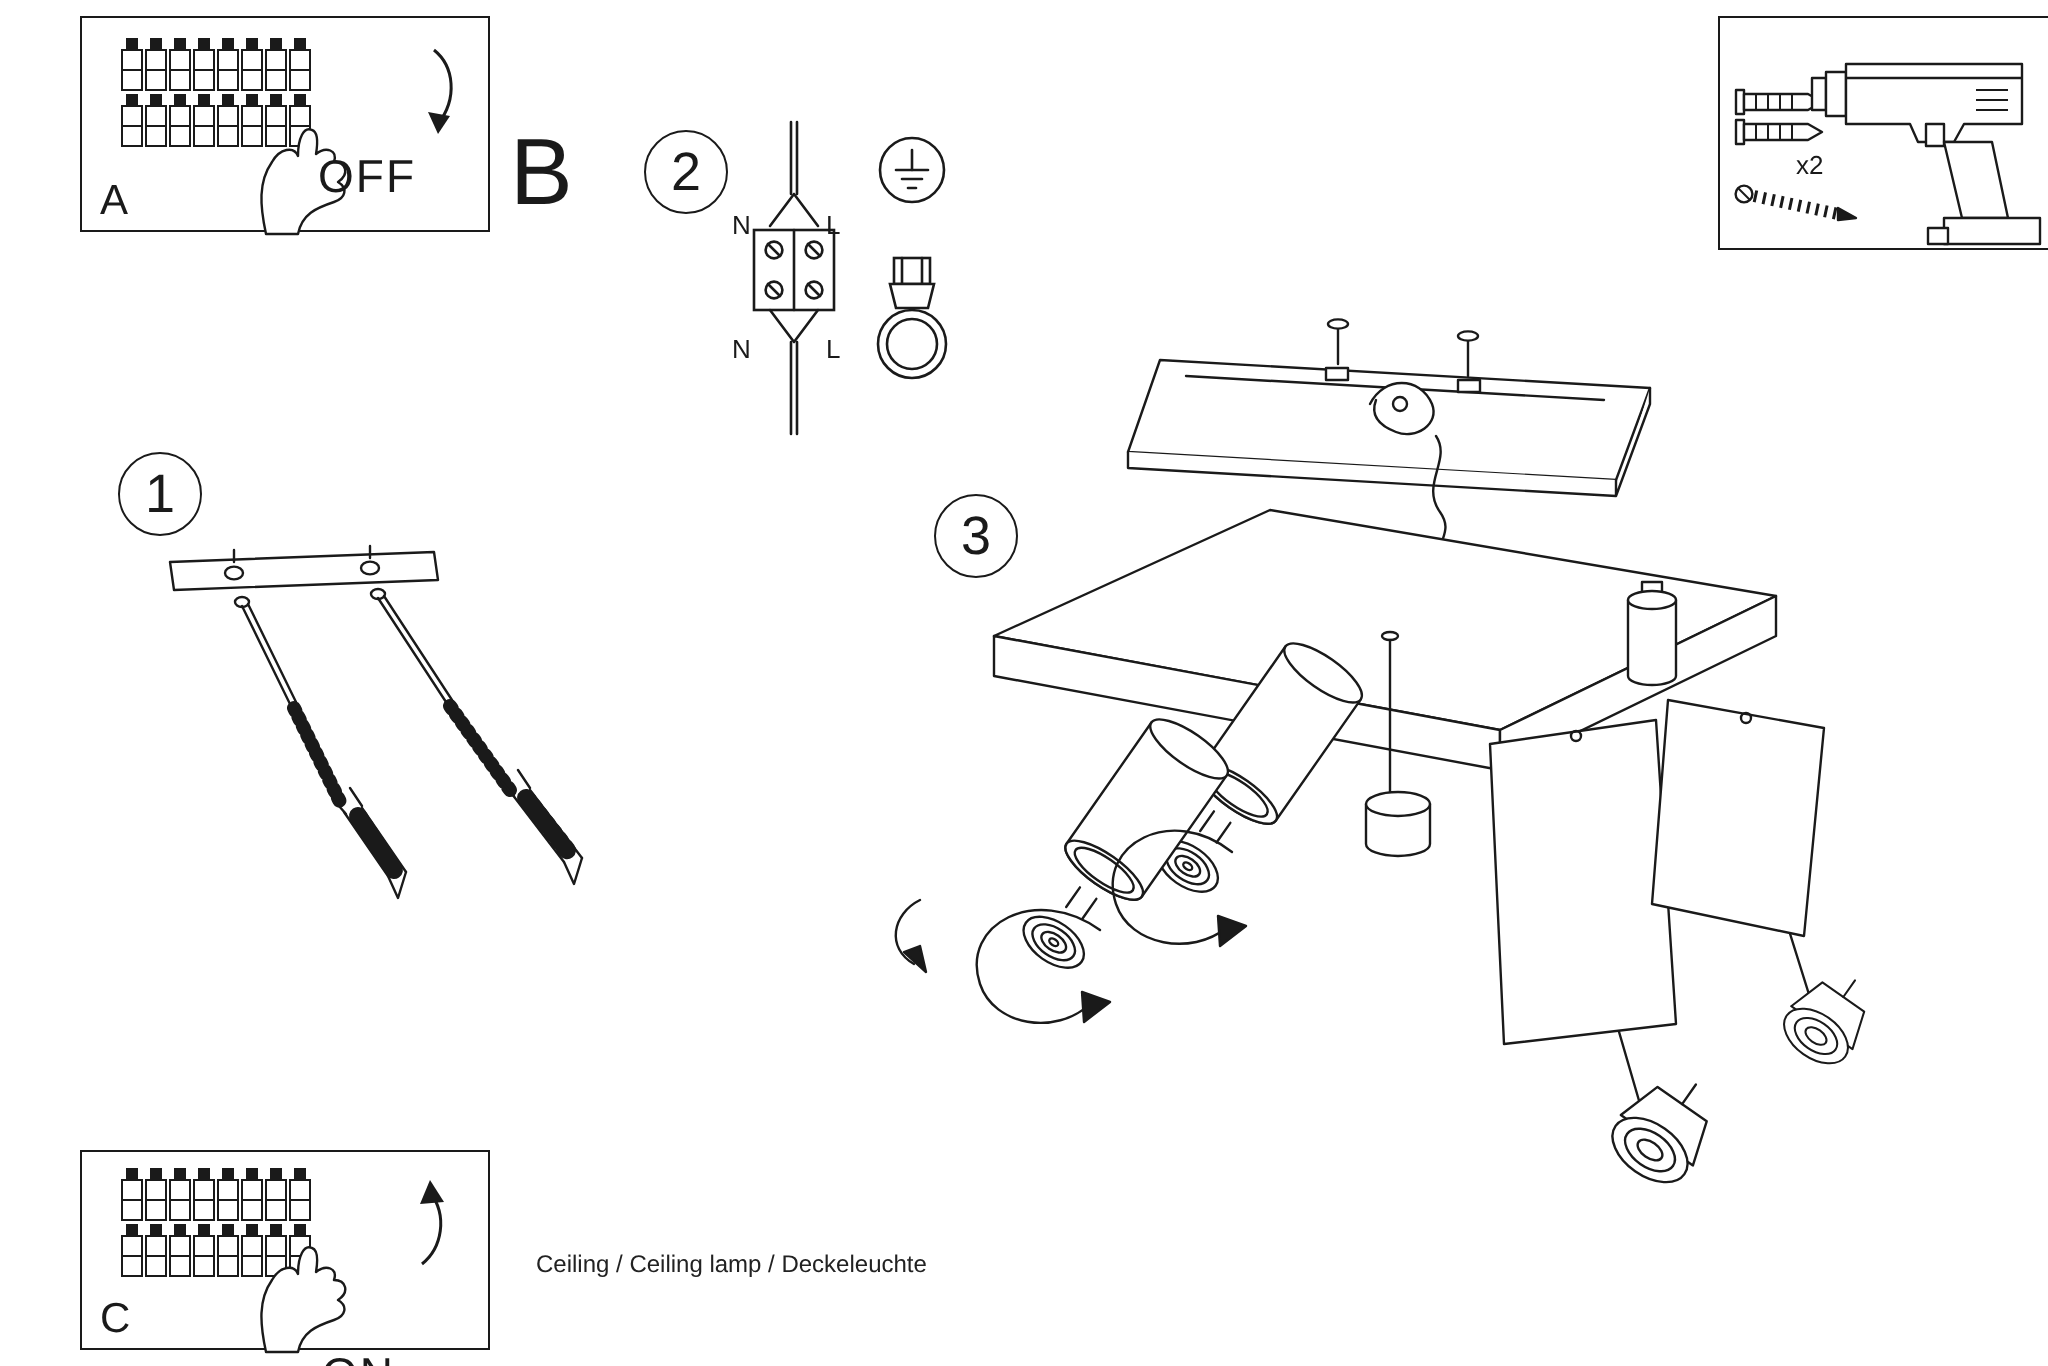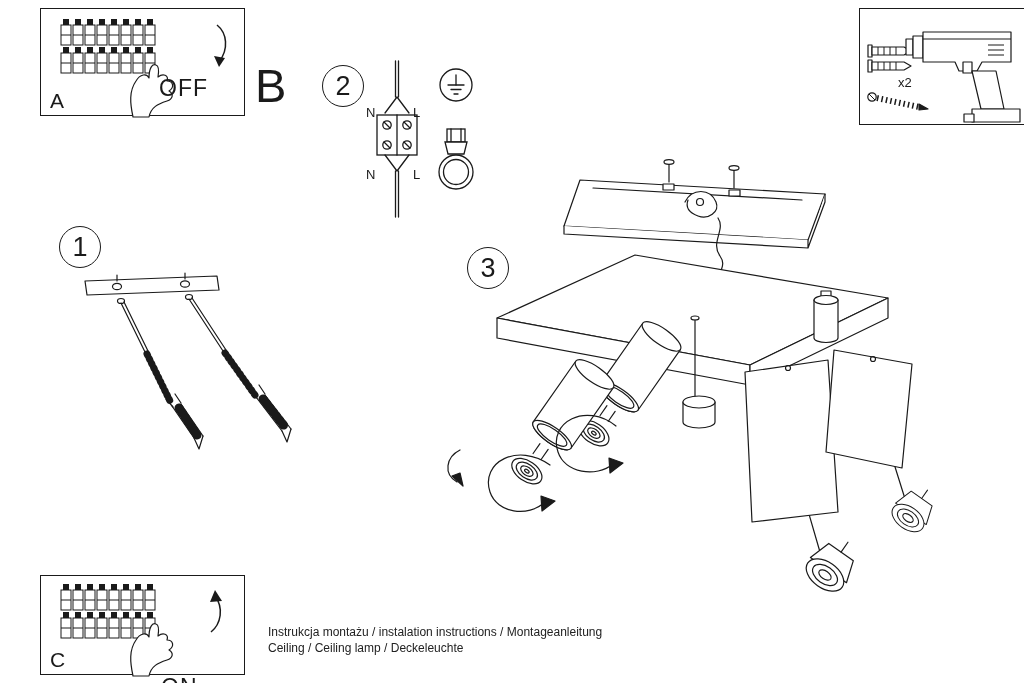--- a/index.html
+++ b/index.html
@@ -333,15 +333,14 @@
     <g>
       <path d="M170,56 C180,48 183,32 174,20" fill="none" stroke="#1a1a1a" stroke-width="1.5"></path>
       <polygon points="169,26 174,14 181,25" fill="#1a1a1a"></polygon>
     </g>
   </svg>
   <span class="switch-label" style="left:120px;top:58px;margin-top:40px;">ON</span>
   <span class="corner-label">C</span>
 </div>
 
 <div class="footer">
-  <div>Instrukcja montażu / instalation instructions / Montageanleitung</div>
   <div>Ceiling / Ceiling lamp / Deckeleuchte</div>
 </div>
 
 </body></html>

